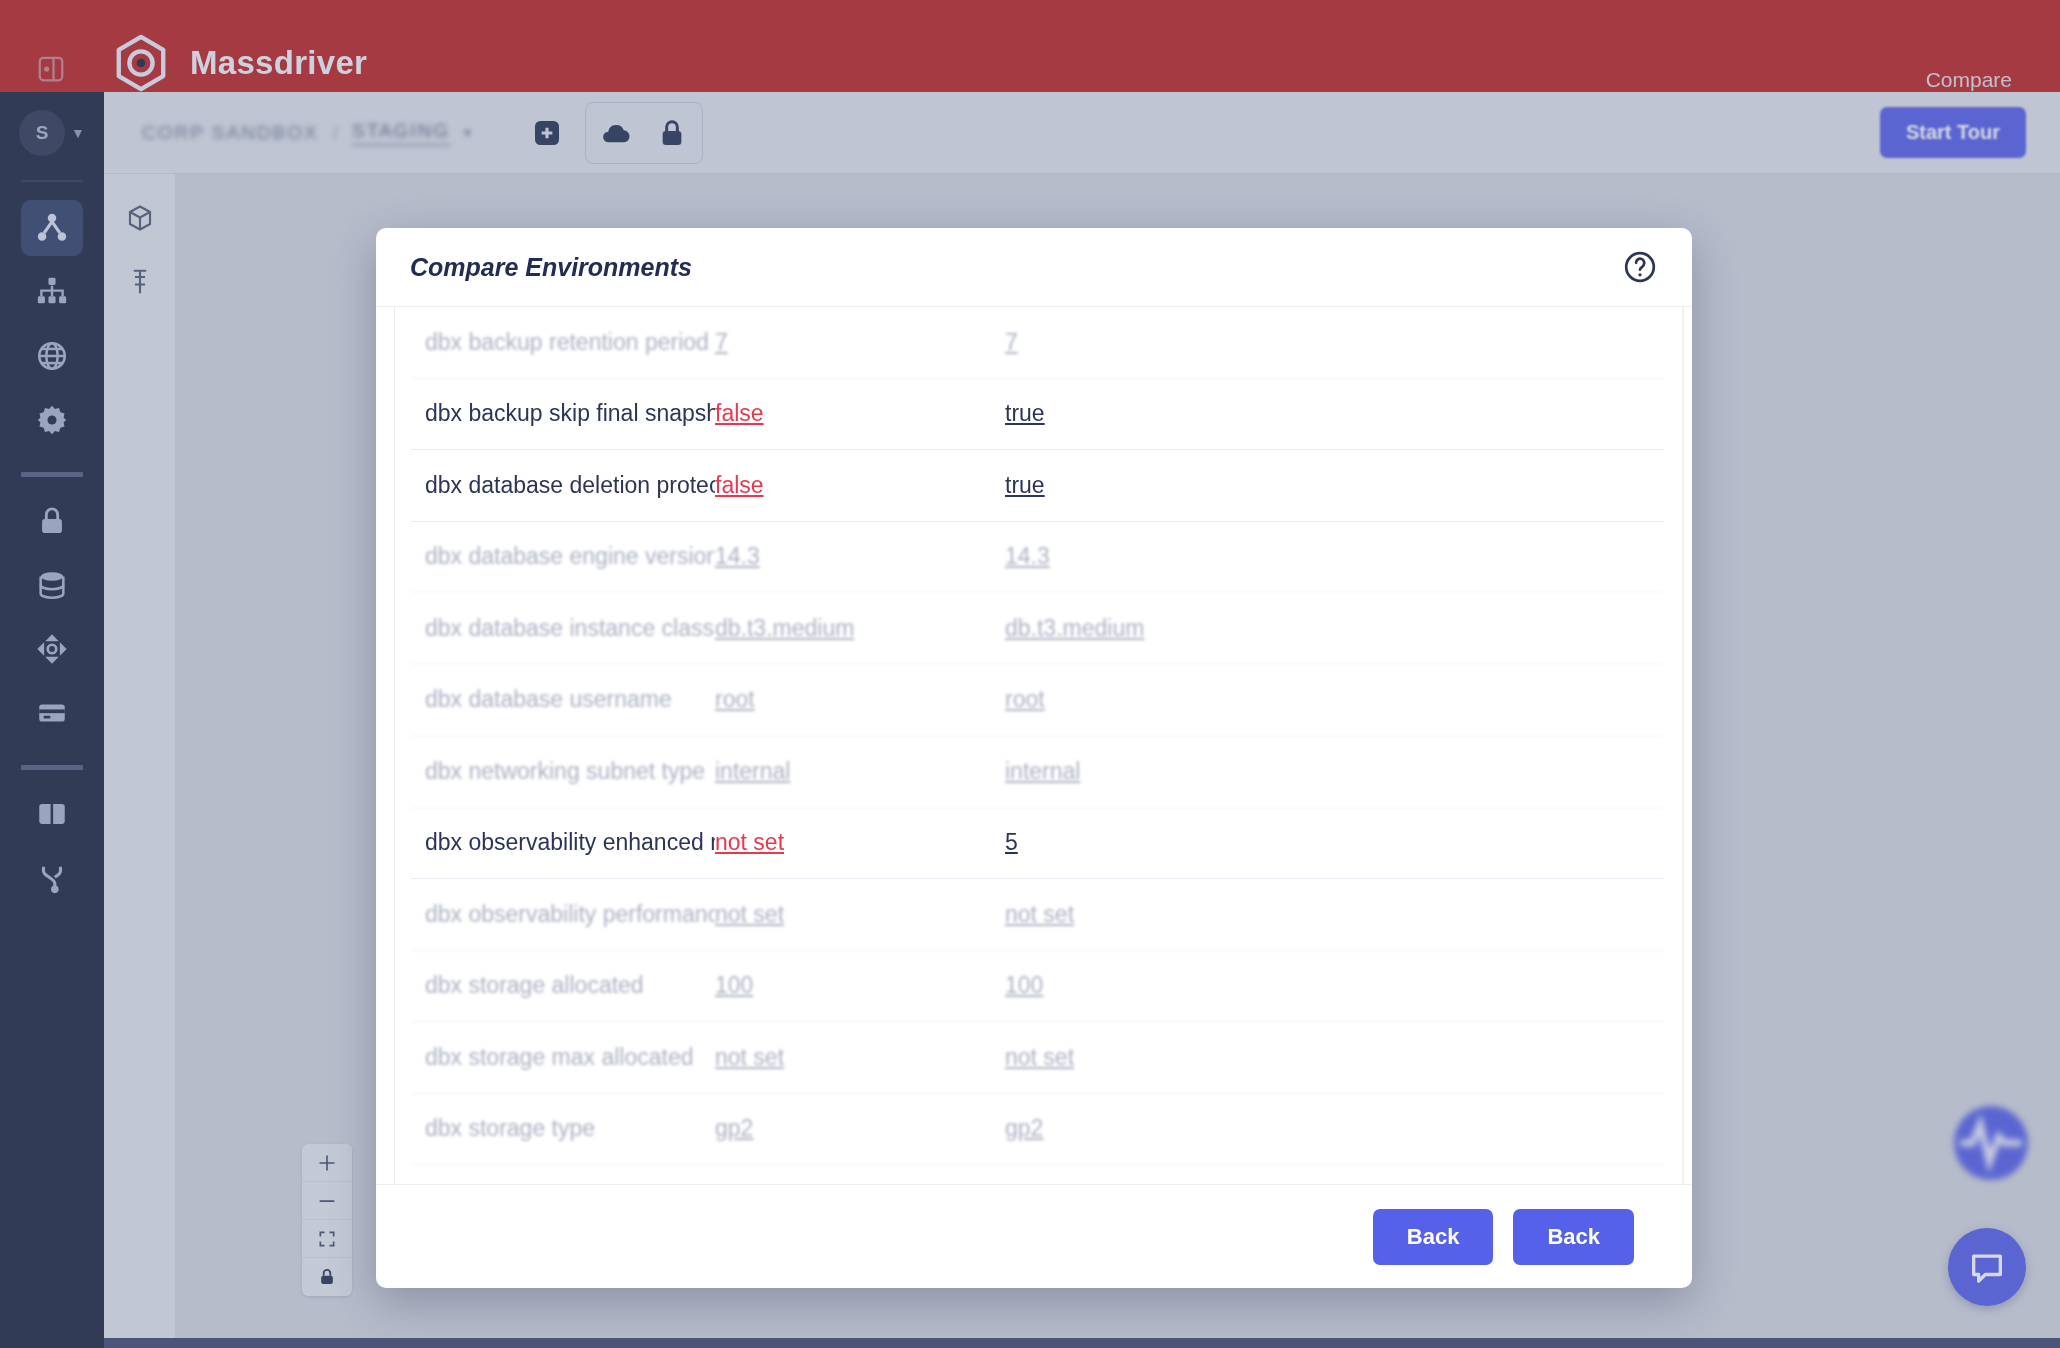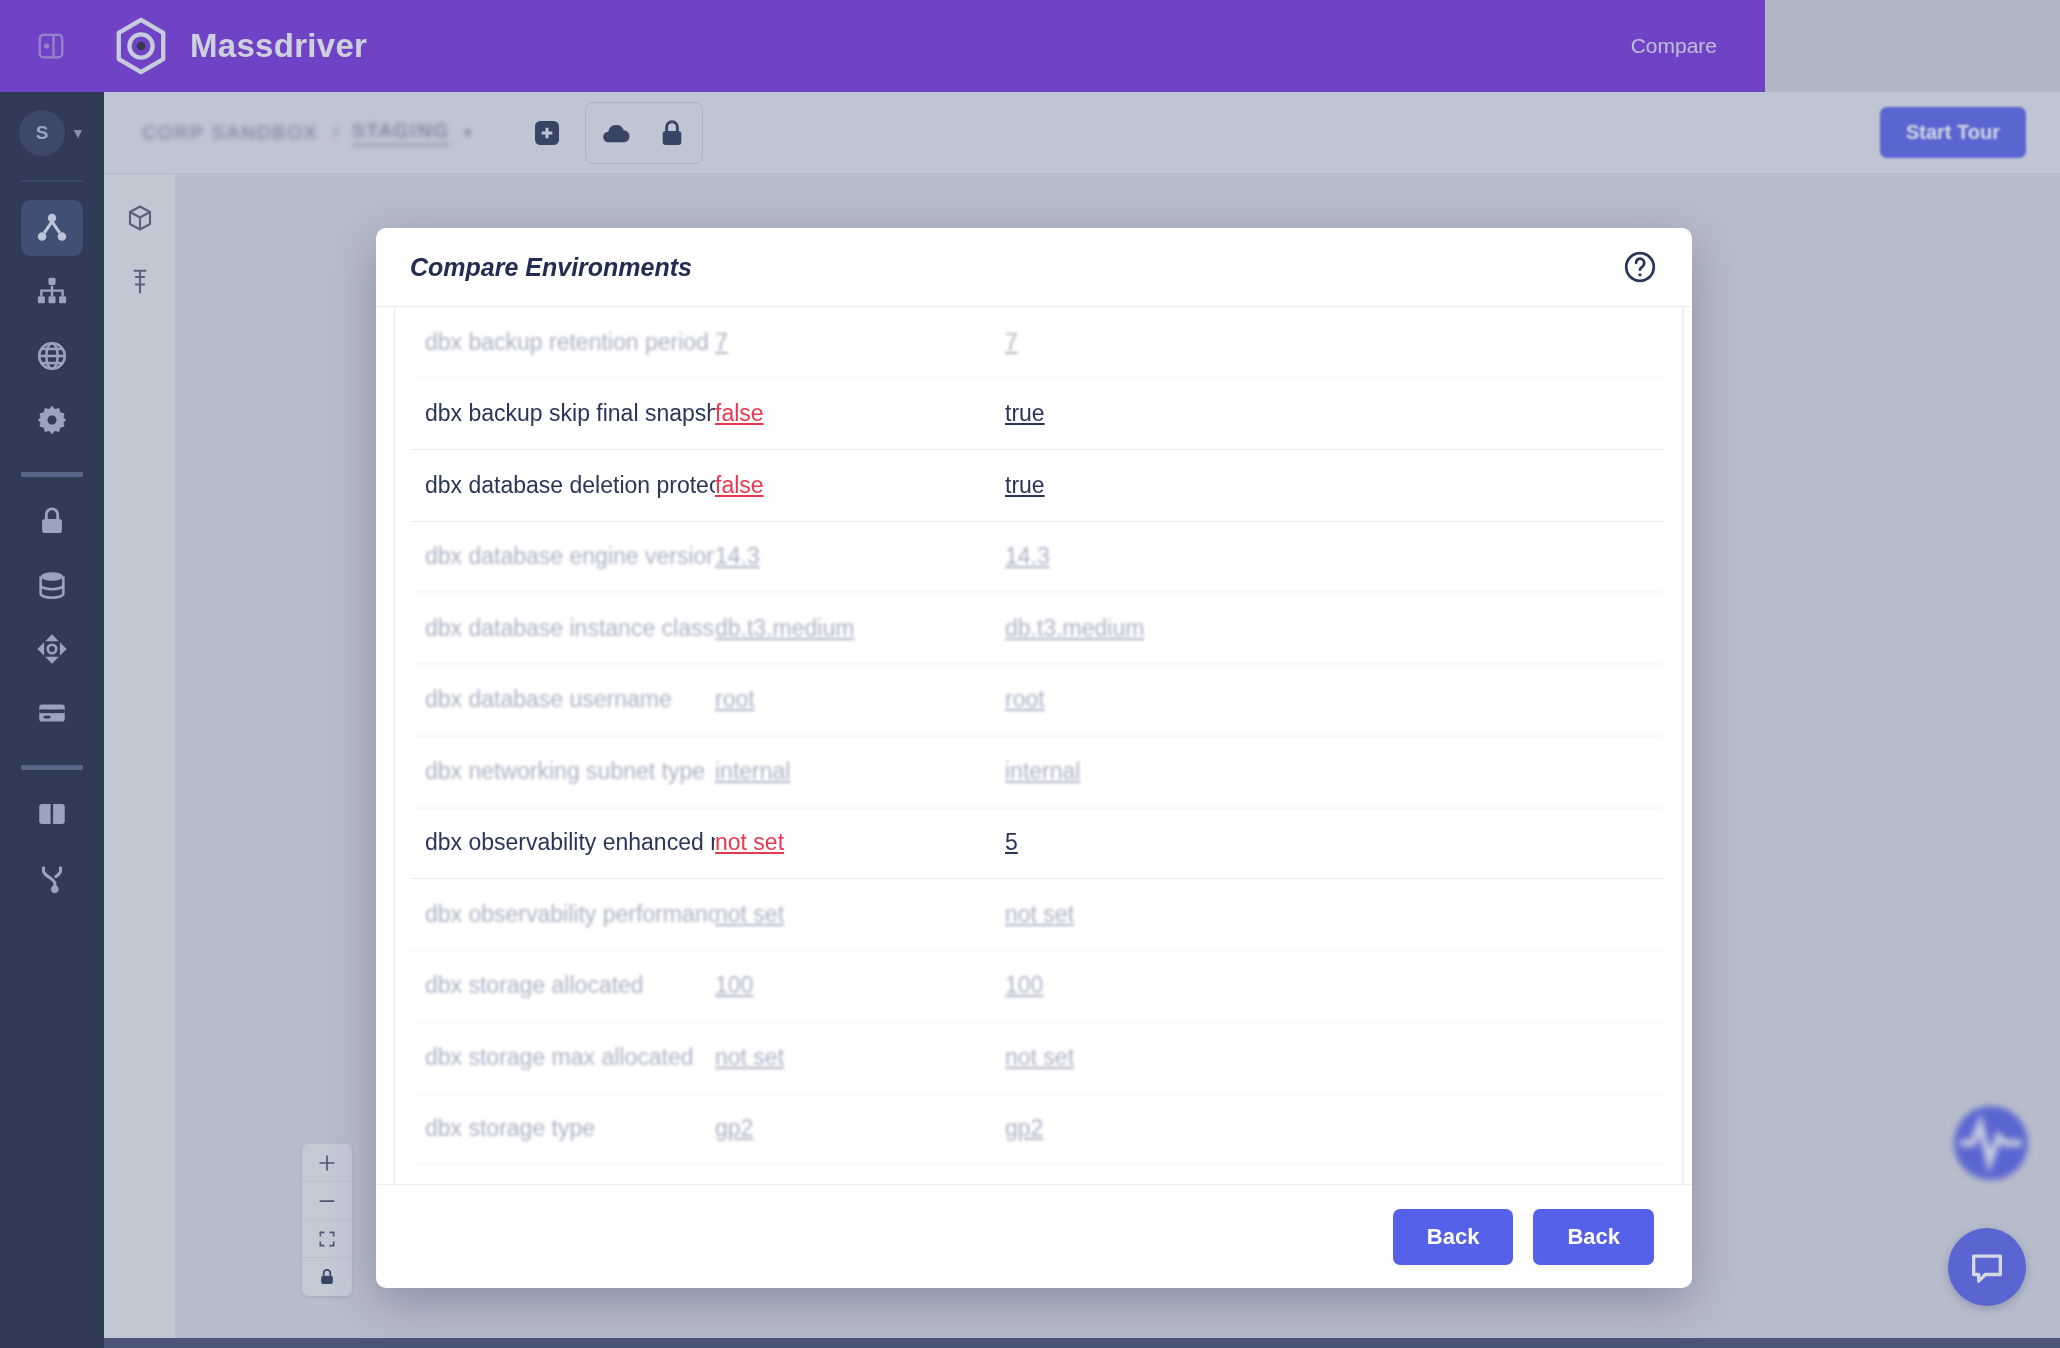--- a/index.html
+++ b/index.html
@@ -17,24 +17,24 @@
     position: relative;
     width: 2060px;
     height: 1348px;
     background: #c9cdd9;
   }
 
   
   #topbar {
     position: absolute;
     top: 0; left: 0;
-    width: 1765px; height: 92px;
-    background: #6d28d9;
+    width: 2060px; height: 92px;
+    background: #b91c1c;
     display: flex;
-    align-items: center;
+    align-items: flex-end;
     z-index: 30;
   }
   #topbar-collapse {
     width: 46px; height: 46px;
     margin-left: 28px;
     border-radius: 8px;
     display: flex; align-items: center; justify-content: center;
     opacity: .55;
   }
   .brand {
@@ -310,21 +310,21 @@
   }
 
   #modal-footer {
     height: 104px;
     flex-shrink: 0;
     border-top: 1px solid #eceef4;
     display: flex;
     align-items: center;
     justify-content: flex-end;
     gap: 20px;
-    padding-right: 38px;
+    padding-right: 58px;
   }
   .modal-btn {
     background: #5661ea;
     color: #ffffff;
     font-size: 22px;
     font-weight: bold;
     padding: 15px 34px;
     border-radius: 7px;
     border: none;
     font-family: "Liberation Sans", sans-serif;

